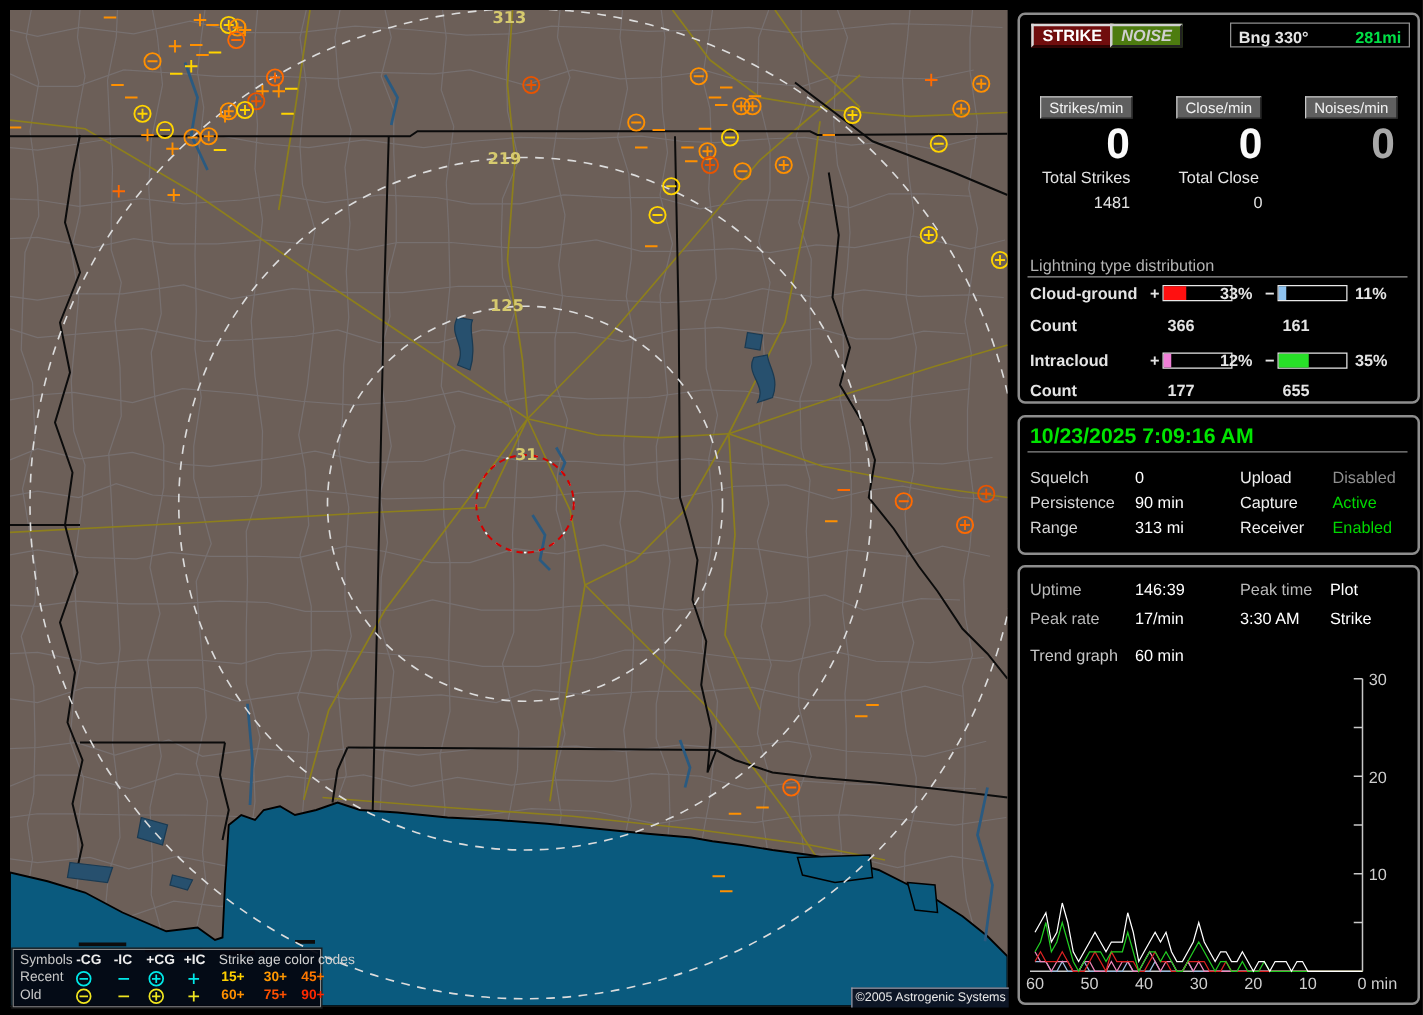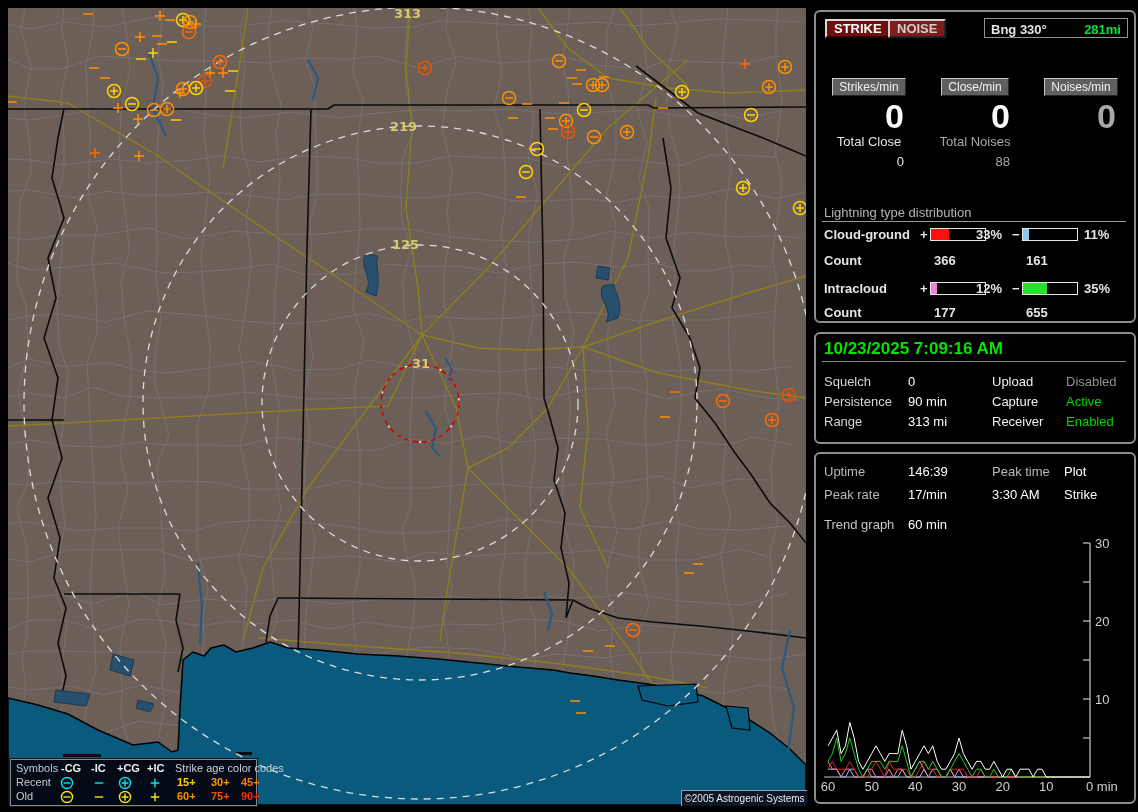--- a/index.html
+++ b/index.html
@@ -22,22 +22,22 @@
   
   .pbox{position:absolute;left:814px;width:318px;background:#000;border:2px solid #8d8d8d;
     border-radius:6px;color:#e4e4e4;}
   #box1{top:10px;height:309px;}
   #box2{top:332px;height:108px;}
   #box3{top:452px;height:348px;}
   .btn{display:inline-block;border-style:solid;border-width:2px;font-weight:bold;
     font-size:13px;padding:0 7px;line-height:15px;}
   #strikeBtn{background:#700d0d;color:#fff;border-color:#d8d8d8 #2e0404 #2e0404 #d8d8d8;
     position:absolute;left:9px;top:7px;}
-  #noiseBtn{background:#7f1d1d;color:#cfcfcf;border-color:#d0d0d0 #222 #222 #d0d0d0;
-    position:absolute;left:72px;top:7px;}
+  #noiseBtn{background:#4d7c0f;color:#cfcfcf;border-color:#d0d0d0 #222 #222 #d0d0d0;
+    position:absolute;left:72px;top:7px;font-style:italic;}
   #bngBox{position:absolute;right:6px;top:6px;width:130px;height:18px;background:#000;
     border:1px solid #909090;display:flex;justify-content:space-between;align-items:flex-end;
     padding:0 6px;font-weight:bold;font-size:13px;}
   #bngDist{color:#00e046;}
   .ctrRow{position:absolute;top:53px;left:0;width:100%;display:flex;margin-top:12px;}
   .ctrCol{width:106px;text-align:center;}
   .ctrBtn{display:inline-block;background:#5f5f5f;color:#f2f2f2;font-size:12px;
     border:1px solid;border-color:#c8c8c8 #262626 #262626 #c8c8c8;padding:1px 6px;}
   .bigZero{font-size:34px;font-weight:bold;color:#fafafa;text-align:right;
     padding-right:18px;margin-top:2px;line-height:36px;}
@@ -542,26 +542,26 @@
       <div class="bigZero">0</div>
     </div>
     <div class="ctrCol">
       <span class="ctrBtn">Noises/min</span>
       <div class="bigZero dimtxt">0</div>
     </div>
   </div>
 
   <div class="totRow">
     <div class="ctrCol">
+      <div class="totCol">Total Strikes</div>
+      <div class="totVal">1481</div>
+    </div>
+    <div class="ctrCol">
       <div class="totCol">Total Close</div>
       <div class="totVal">0</div>
-    </div>
-    <div class="ctrCol">
-      <div class="totCol dimtxt">Total Noises</div>
-      <div class="totVal dimtxt">88</div>
     </div>
   </div>
 
   <div id="distTitle">Lightning type distribution</div>
   <div id="distRule"></div>
 
   <div class="distRow" style="top:215px">
     <span class="dname">Cloud-ground</span>
     <span class="dsign1">+</span>
     <span class="dbar dbar1">

